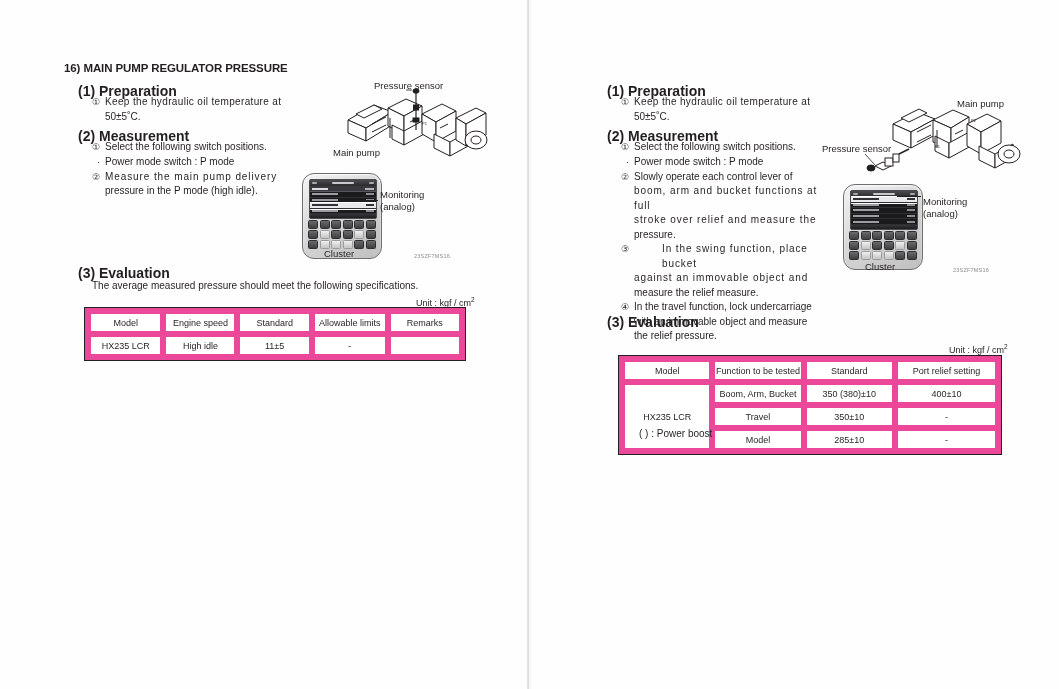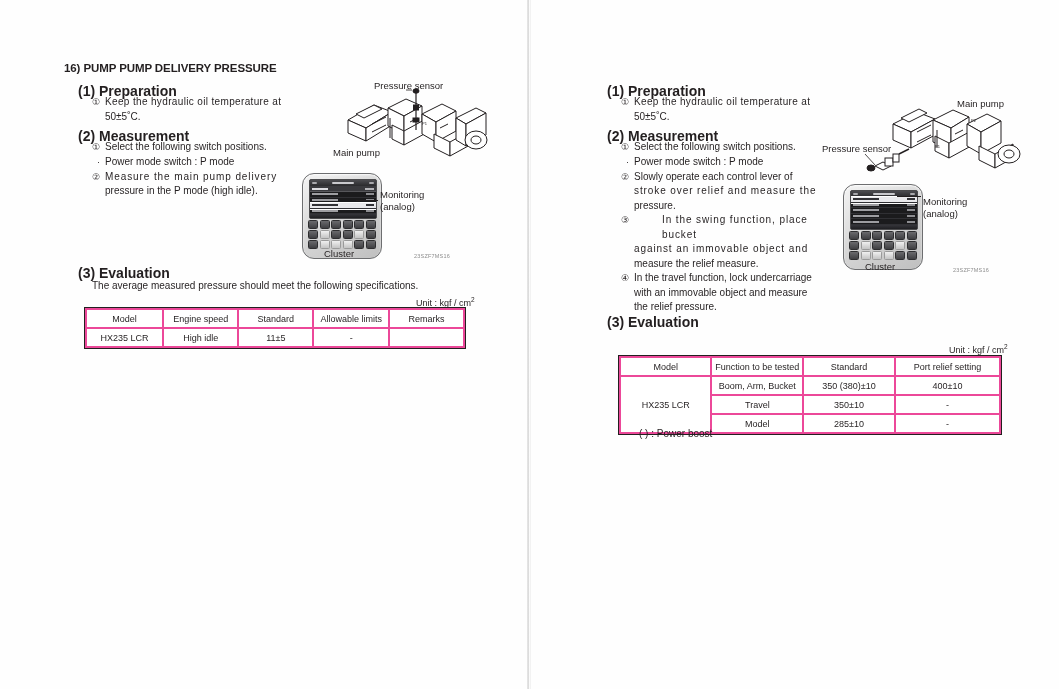--- a/index.html
+++ b/index.html
@@ -88,21 +88,21 @@
   }
   .unit-label sup { font-size: 6.5px; }
 
   table.spec {
     position: absolute;
     border-collapse: collapse;
     font-size: 9px;
     background: #fff;
   }
   table.spec td {
-    border: 2px solid #ec4899;
+    border: 6px solid #ec4899;
     text-align: center;
     vertical-align: middle;
     padding: 0;
     font-size: 9px;
     color: #231f20;
     height: 17px;
   }
   table.spec {
     outline: 1.6px solid #231f20;
   }
@@ -232,21 +232,21 @@
 <body>
 
 <div class="page-spread">
 
   <div class="page-divider"></div>
 
   <div class="page page-left">
 
     <h1 class="section-title" style="left:64px; top:62px; position:absolute;">
       <span>16)</span>
-      <span>PUMP PUMP DELIVERY PRESSURE</span>
+      <span>MAIN PUMP REGULATOR PRESSURE</span>
     </h1>
 
     <div class="subhead" style="position:absolute; left:78px; top:83px;">(1) Preparation</div>
 
     <div class="col-text" style="left:92px; top:95px; width:205px;">
       <div class="num-item">
         <span class="num-mark">①</span>
         <span class="num-body">
           <span style="display:block; letter-spacing:0.35px;">Keep the hydraulic oil temperature at</span>
           <span style="display:block;">50±5˚C.</span>
@@ -432,20 +432,21 @@
         <span class="num-body">Select the following switch positions.</span>
       </div>
       <div class="dot-item">
         <span class="dot-mark">·</span>
         <span class="num-body">Power mode switch : P mode</span>
       </div>
       <div class="num-item">
         <span class="num-mark">②</span>
         <span class="num-body">
           <span style="display:block;">Slowly operate each control lever of</span>
+          <span class="spaced" style="display:block;">boom, arm and bucket functions at full</span>
           <span class="spaced" style="display:block;">stroke over relief and measure the</span>
           <span style="display:block;">pressure.</span>
         </span>
       </div>
       <div class="num-item">
         <span class="num-mark">③</span>
         <span class="num-body">
           <span class="spaced" style="display:block;margin-left:28px;">In the swing function, place bucket</span>
           <span class="spaced" style="display:block;">against an immovable object and</span>
           <span style="display:block;">measure the relief measure.</span>

